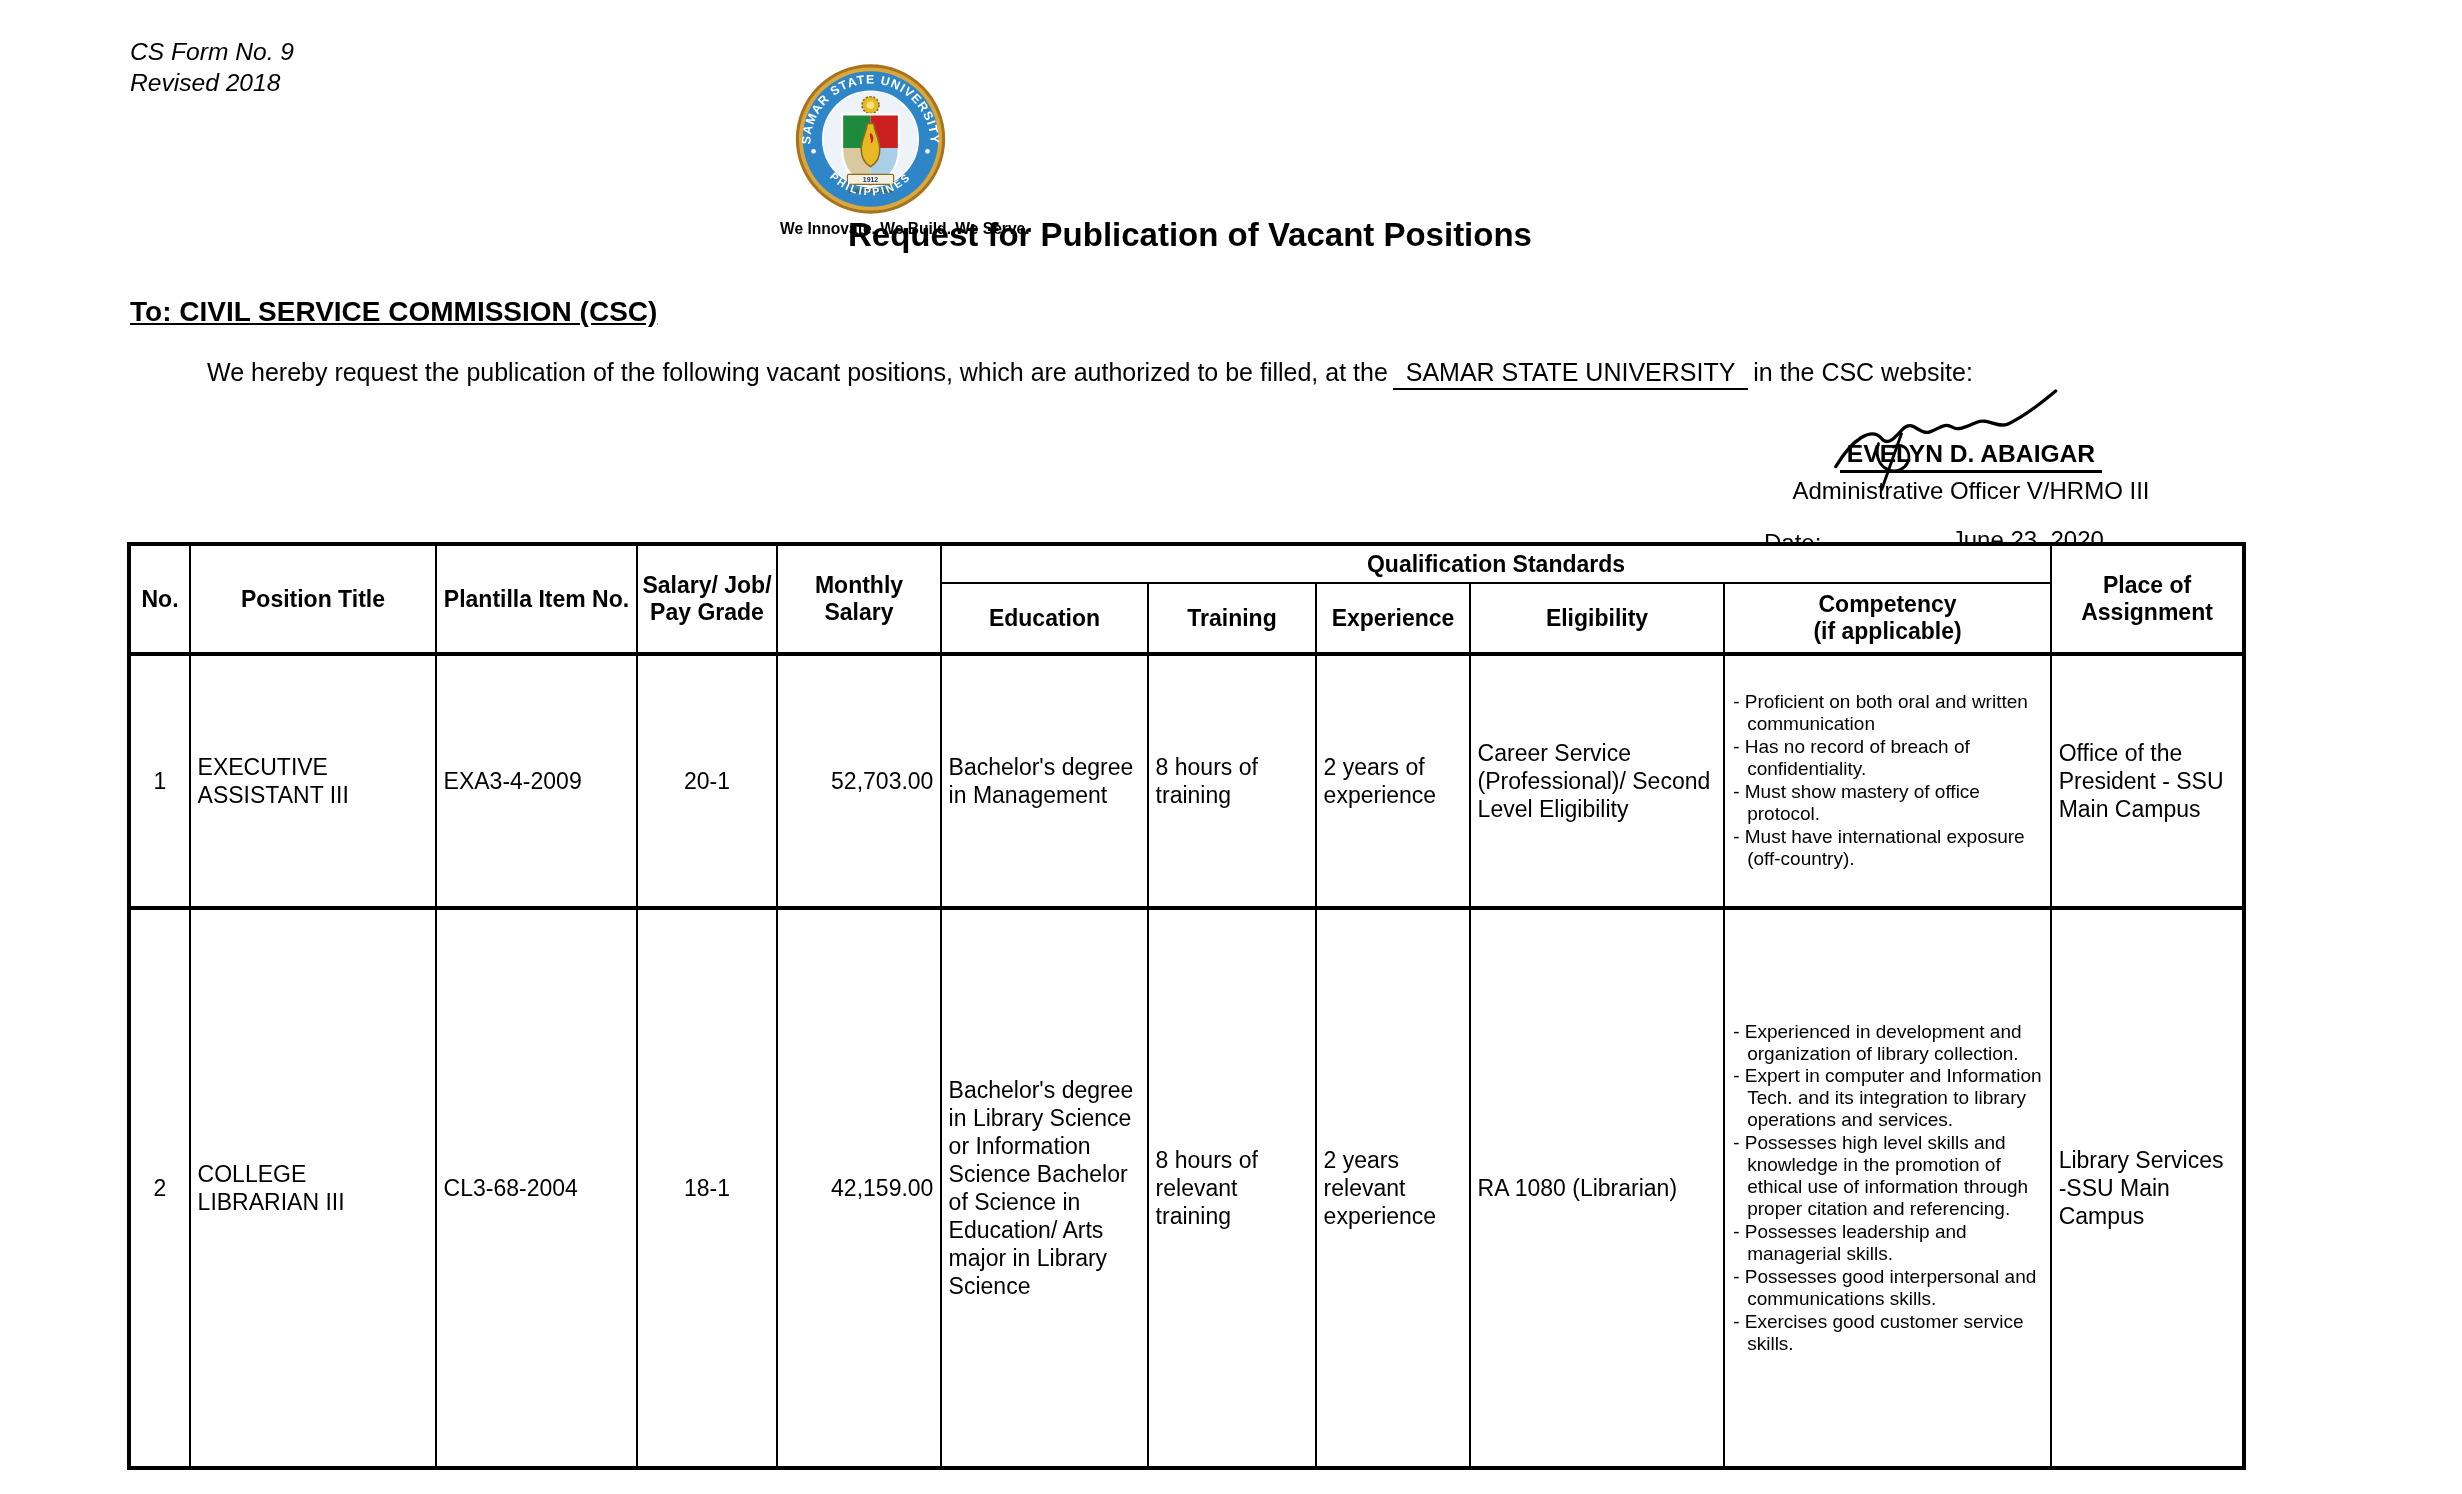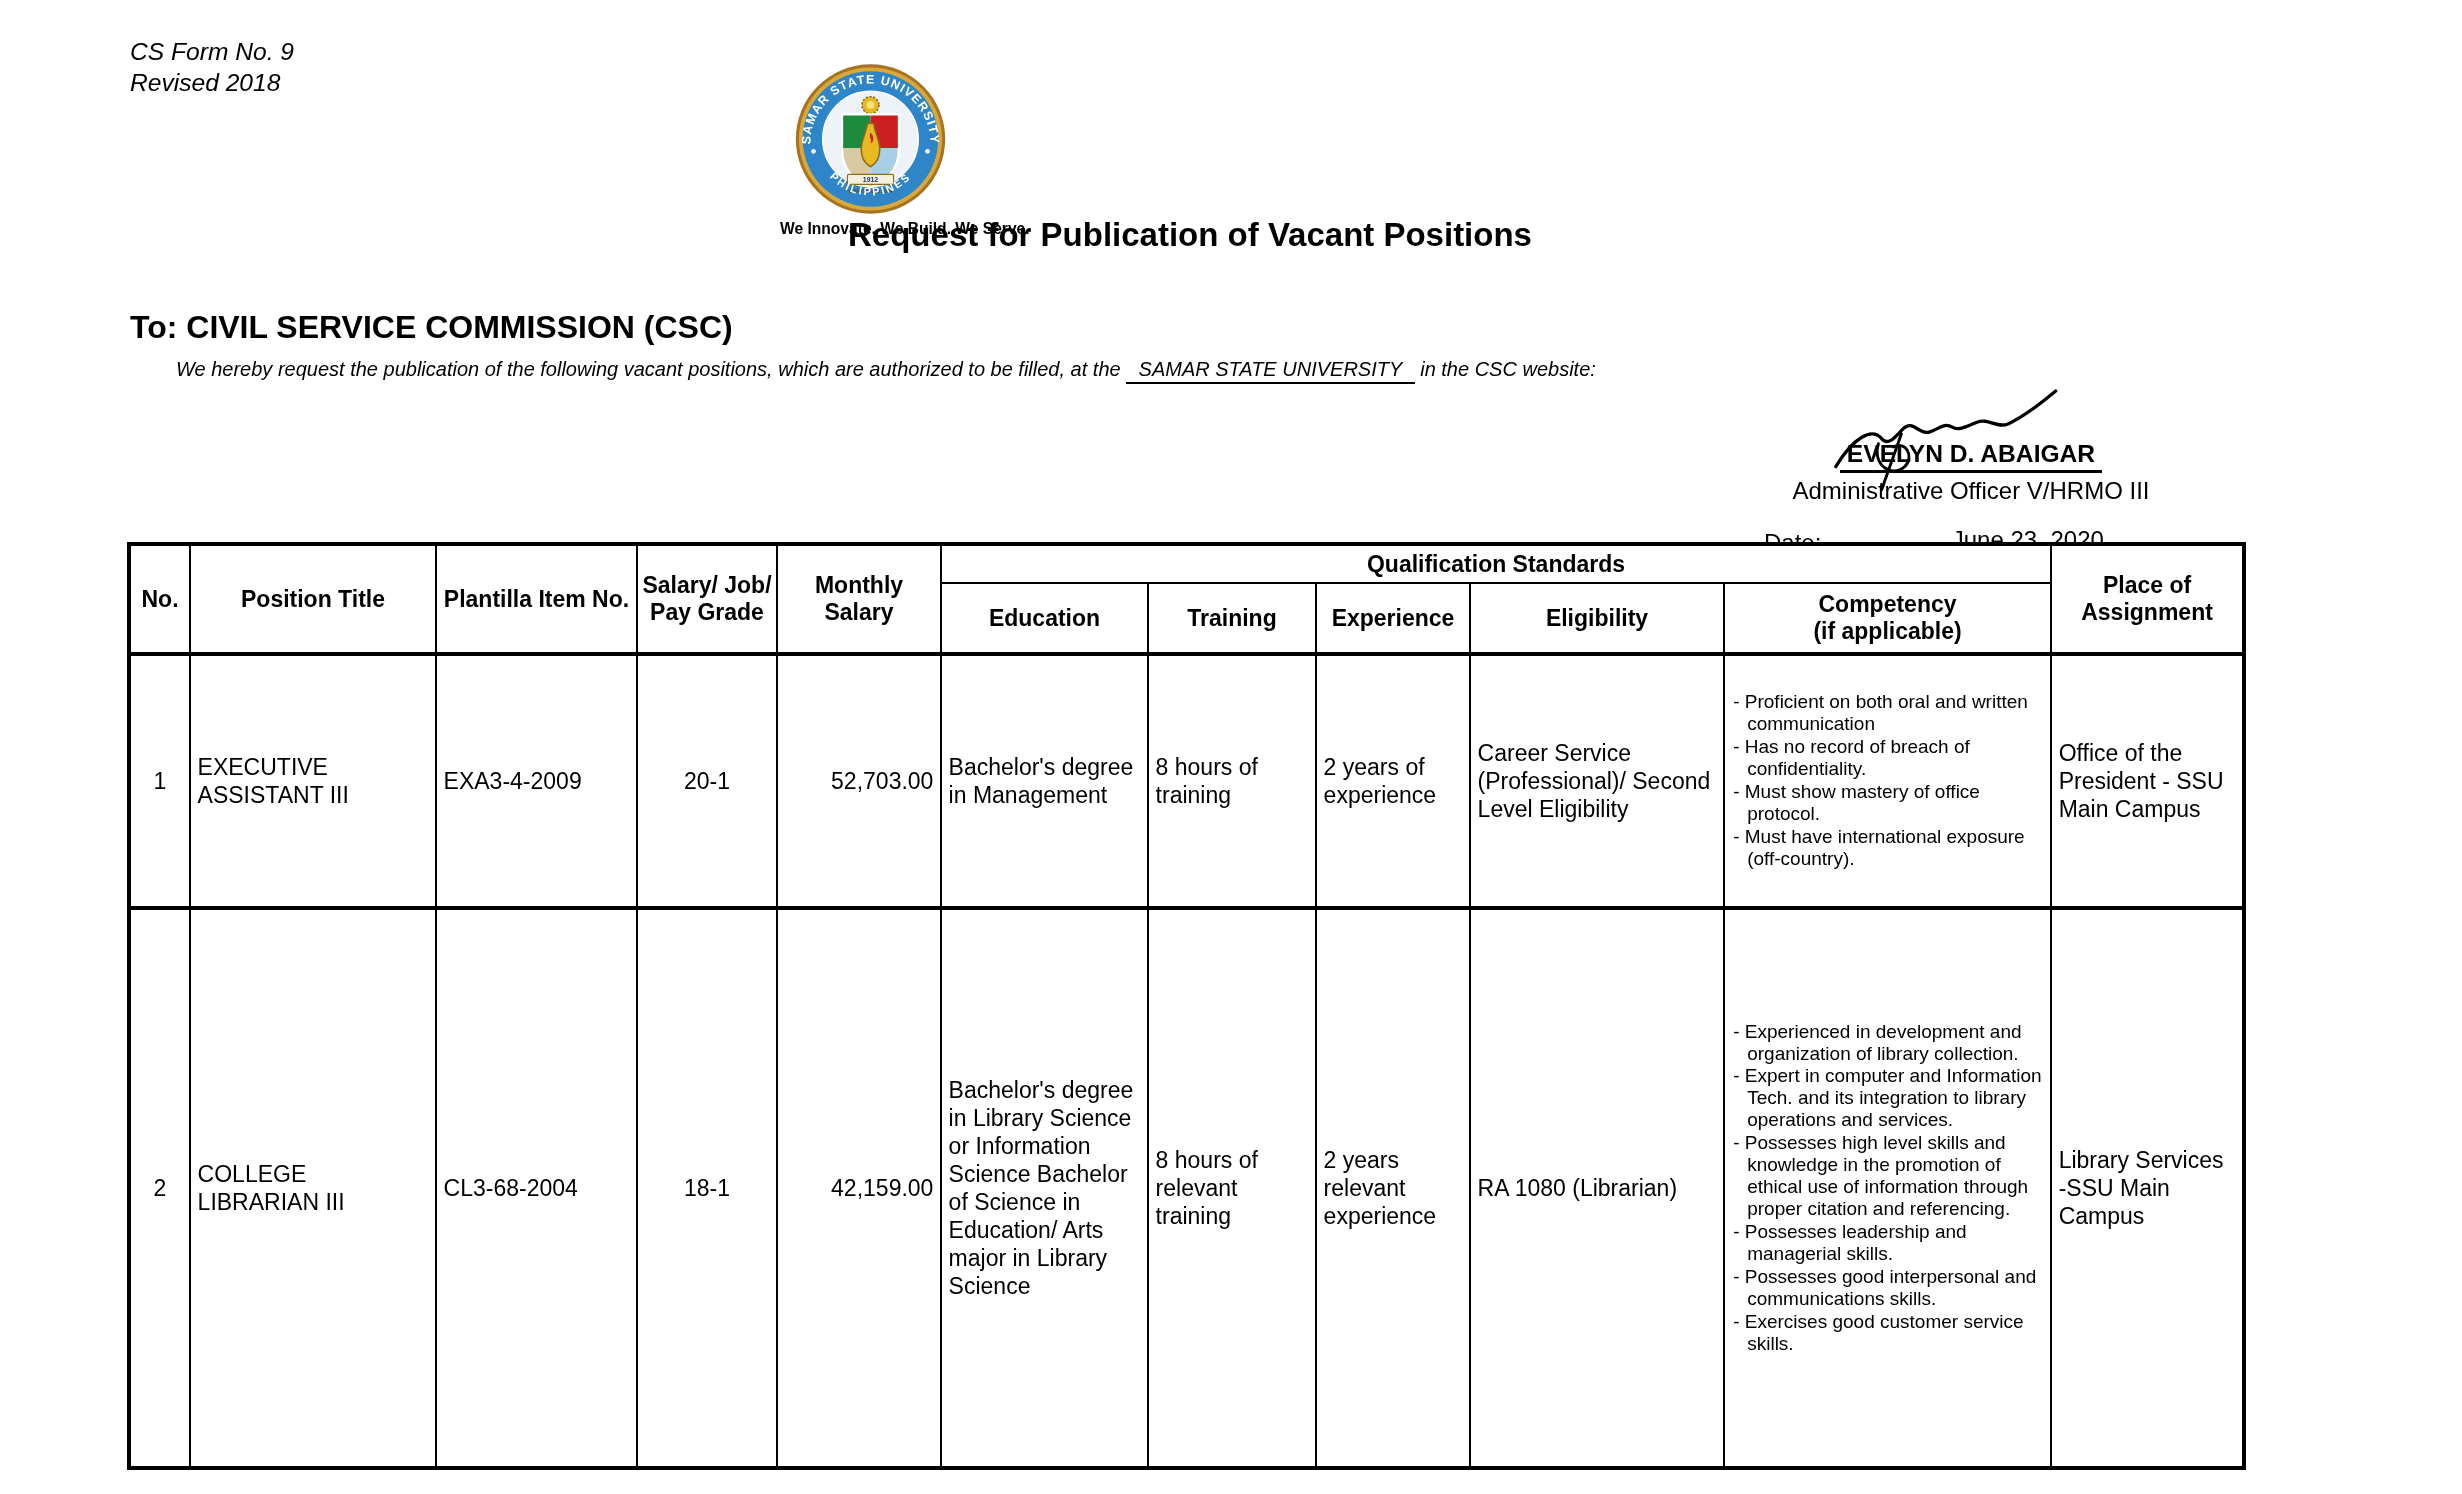--- a/index.html
+++ b/index.html
@@ -9,23 +9,23 @@
 
   .logo-wrap{position:absolute;left:780px;top:62px;width:181px;text-align:center;}
   .logo-svg{width:159px;height:154px;display:block;margin:0 auto;}
   .tagline{font-size:15.6px;font-weight:bold;margin-top:4px;white-space:nowrap;}
 
   .letterhead{position:absolute;left:862px;top:103px;width:657px;text-align:center;font-size:24.6px;line-height:31px;}
   .letterhead .uni{font-weight:bold;font-size:25.4px;}
 
   .doc-title{position:absolute;left:127px;top:216px;width:2126px;text-align:center;font-size:33px;font-weight:bold;margin:0;}
 
-  .to-line{position:absolute;left:130px;top:309px;font-size:32px;font-weight:bold;}
-
-  .request-line{position:absolute;left:176px;top:358px;font-size:20px;white-space:nowrap;font-style:italic;}
+  .to-line{position:absolute;left:130px;top:296px;font-size:28px;font-weight:bold;text-decoration:underline;}
+
+  .request-line{position:absolute;left:207px;top:358px;font-size:25px;white-space:nowrap;}
   .uline{display:inline-block;border-bottom:2.5px solid #000;padding:0 13px 0.8px;margin:0 4.9px;}
 
   .signatory{position:absolute;left:1764px;top:440px;width:414px;font-size:24px;}
   .sig-svg{position:absolute;left:57px;top:-54px;width:279px;height:107px;pointer-events:none;}
   .sig-name{text-align:center;font-weight:bold;font-size:24.6px;line-height:28px;}
   .sig-name .uname{display:inline-block;border-bottom:3.3px solid #000;padding:0 6.6px 1.6px;}
   .sig-pos{margin-top:4.1px;text-align:center;line-height:28px;}
   .sig-date{margin-top:21px;display:flex;align-items:flex-end;line-height:28px;gap:48px;}
   .date-label{flex:none;}
   .date-line{flex:1;border-bottom:3.3px solid #000;text-align:center;margin-left:8.2px;padding-bottom:0.8px;}

